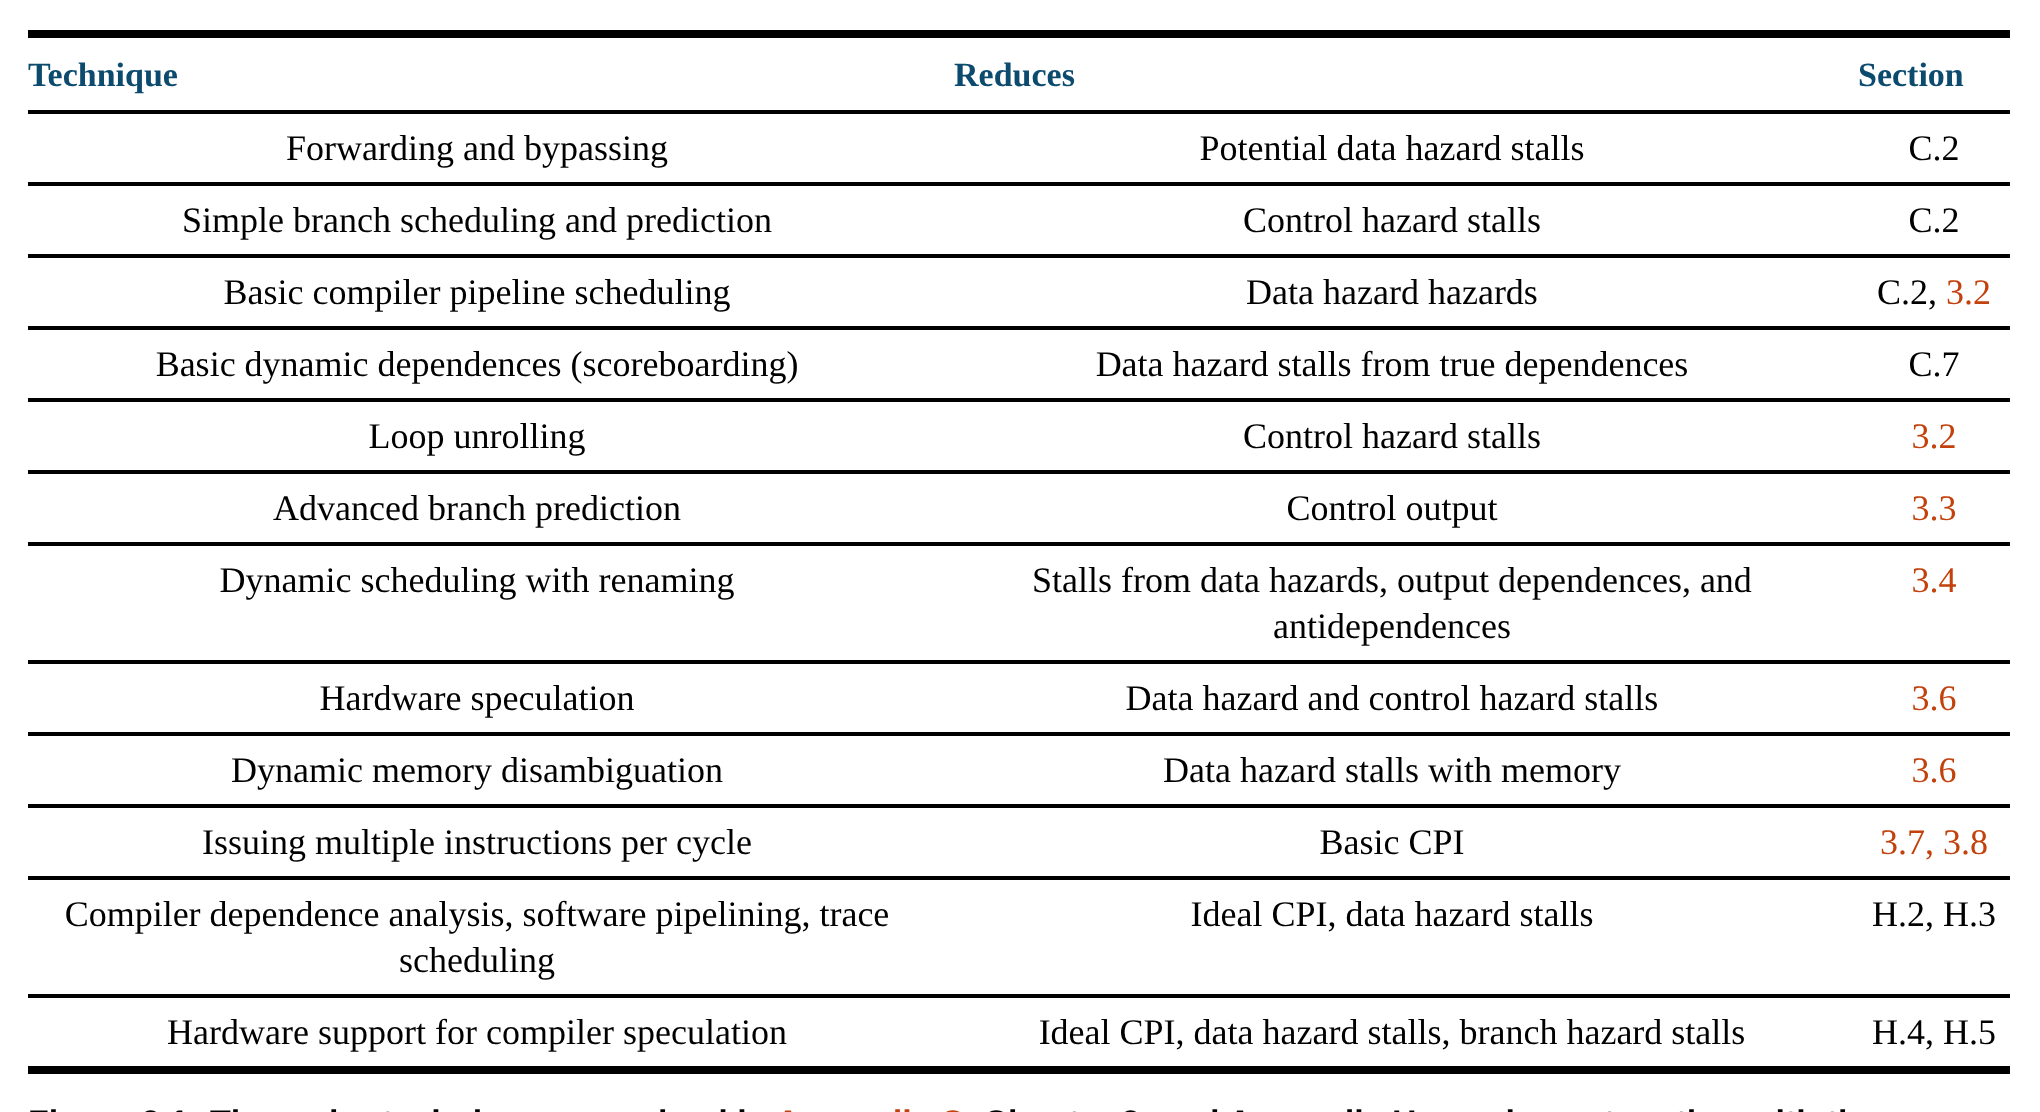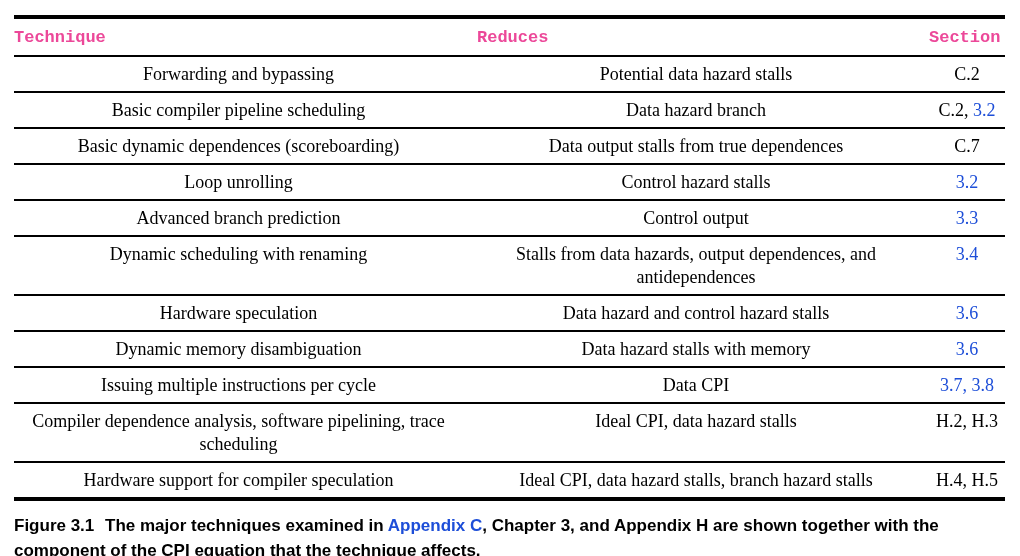--- a/index.html
+++ b/index.html
@@ -21,43 +21,43 @@
     width: 991px;
     border-collapse: collapse;
     table-layout: fixed;
     border-top: 4px solid #000000;
     border-bottom: 4px solid #000000;
   }
   col.c1 { width: 463px; }
   col.c2 { width: 452px; }
   col.c3 { width: 76px; }
   th {
-    font-family: Liberation Mono, monospace;
+    font-family: Liberation Serif, serif;
     font-weight: bold;
     font-size: 17px;
-    color: #ec4899;
+    color: #0c4a6e;
     text-align: left;
     padding: 9px 10px 7px 0;
     border-bottom: 2px solid #000000;
     line-height: 20px;
   }
   td {
     font-family: "Liberation Serif", "DejaVu Serif", serif;
     font-size: 18px;
     color: #000000;
     text-align: center;
     vertical-align: top;
     padding: 6px 14px 5px 0;
     border-bottom: 2px solid #000000;
     line-height: 23px;
   }
   td.section-cell { padding-right: 0; }
   tbody tr:last-child td { border-bottom: none; font-family: Liberation Serif, serif; }
   .link {
-    color: #1d4ed8;
+    color: #c2410c;
     text-decoration: none;
     cursor: pointer;
   }
   .caption {
     font-family: "Liberation Sans", sans-serif;
     font-weight: bold;
     font-size: 17px;
     line-height: 25px;
     color: #000000;
     margin: 12px 0 0 0;
@@ -83,27 +83,32 @@
           <th>Section</th>
         </tr>
     </thead>
     <tbody id="table-body">
         <tr>
           <td>Forwarding and bypassing</td>
           <td>Potential data hazard stalls</td>
           <td class="section-cell"><span>C.2</span></td>
         </tr>
         <tr>
+          <td>Simple branch scheduling and prediction</td>
+          <td>Control hazard stalls</td>
+          <td class="section-cell"><span>C.2</span></td>
+        </tr>
+        <tr>
           <td>Basic compiler pipeline scheduling</td>
-          <td>Data hazard branch</td>
+          <td>Data hazard hazards</td>
           <td class="section-cell"><span>C.2, </span><a class="link">3.2</a></td>
         </tr>
         <tr>
           <td>Basic dynamic dependences (scoreboarding)</td>
-          <td>Data output stalls from true dependences</td>
+          <td>Data hazard stalls from true dependences</td>
           <td class="section-cell"><span>C.7</span></td>
         </tr>
         <tr>
           <td>Loop unrolling</td>
           <td>Control hazard stalls</td>
           <td class="section-cell"><a class="link">3.2</a></td>
         </tr>
         <tr>
           <td>Advanced branch prediction</td>
           <td>Control output</td>
@@ -119,21 +124,21 @@
           <td>Data hazard and control hazard stalls</td>
           <td class="section-cell"><a class="link">3.6</a></td>
         </tr>
         <tr>
           <td>Dynamic memory disambiguation</td>
           <td>Data hazard stalls with memory</td>
           <td class="section-cell"><a class="link">3.6</a></td>
         </tr>
         <tr>
           <td>Issuing multiple instructions per cycle</td>
-          <td>Data CPI</td>
+          <td>Basic CPI</td>
           <td class="section-cell"><a class="link">3.7, 3.8</a></td>
         </tr>
         <tr>
           <td>Compiler dependence analysis, software pipelining, trace scheduling</td>
           <td>Ideal CPI, data hazard stalls</td>
           <td class="section-cell"><span>H.2, H.3</span></td>
         </tr>
         <tr>
           <td>Hardware support for compiler speculation</td>
           <td>Ideal CPI, data hazard stalls, branch hazard stalls</td>

